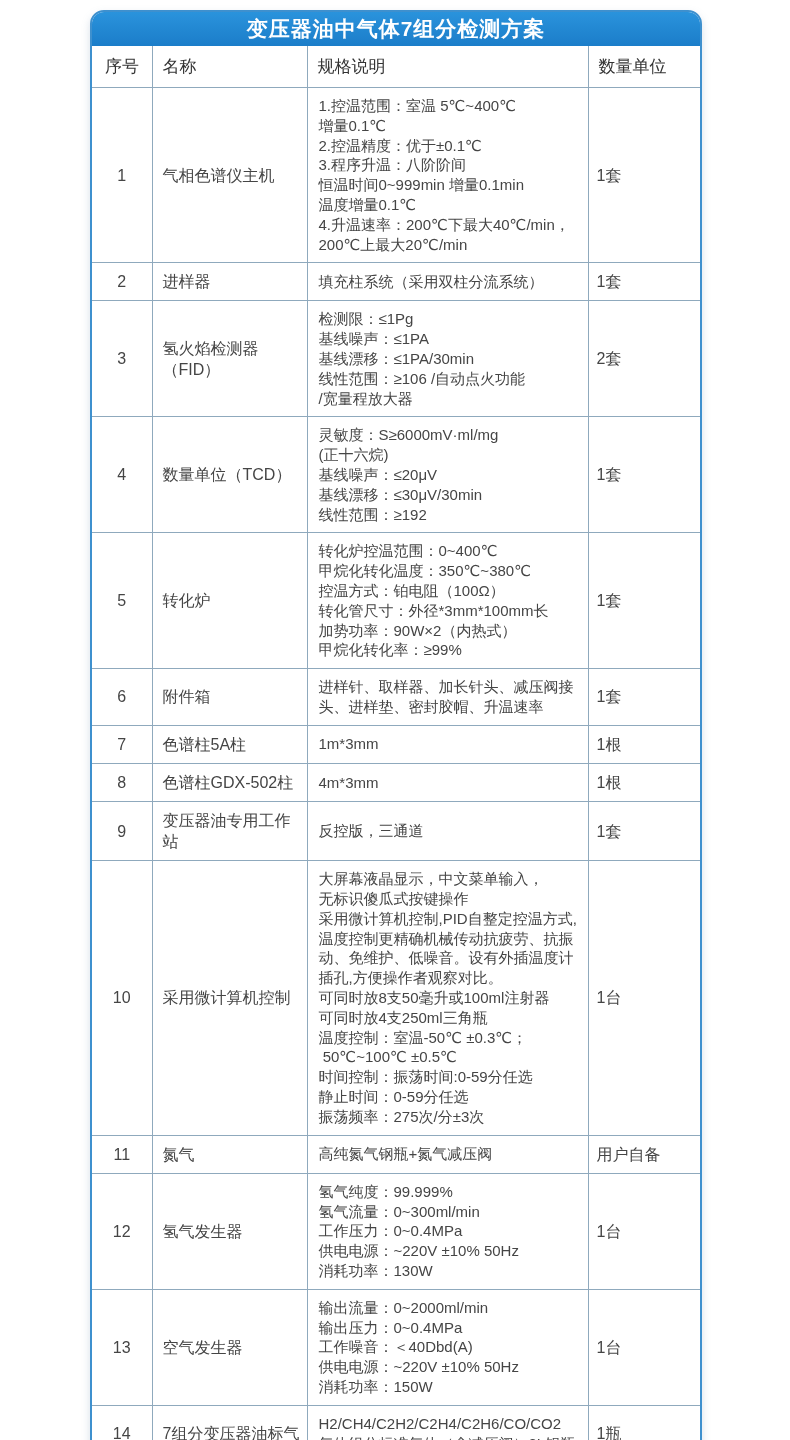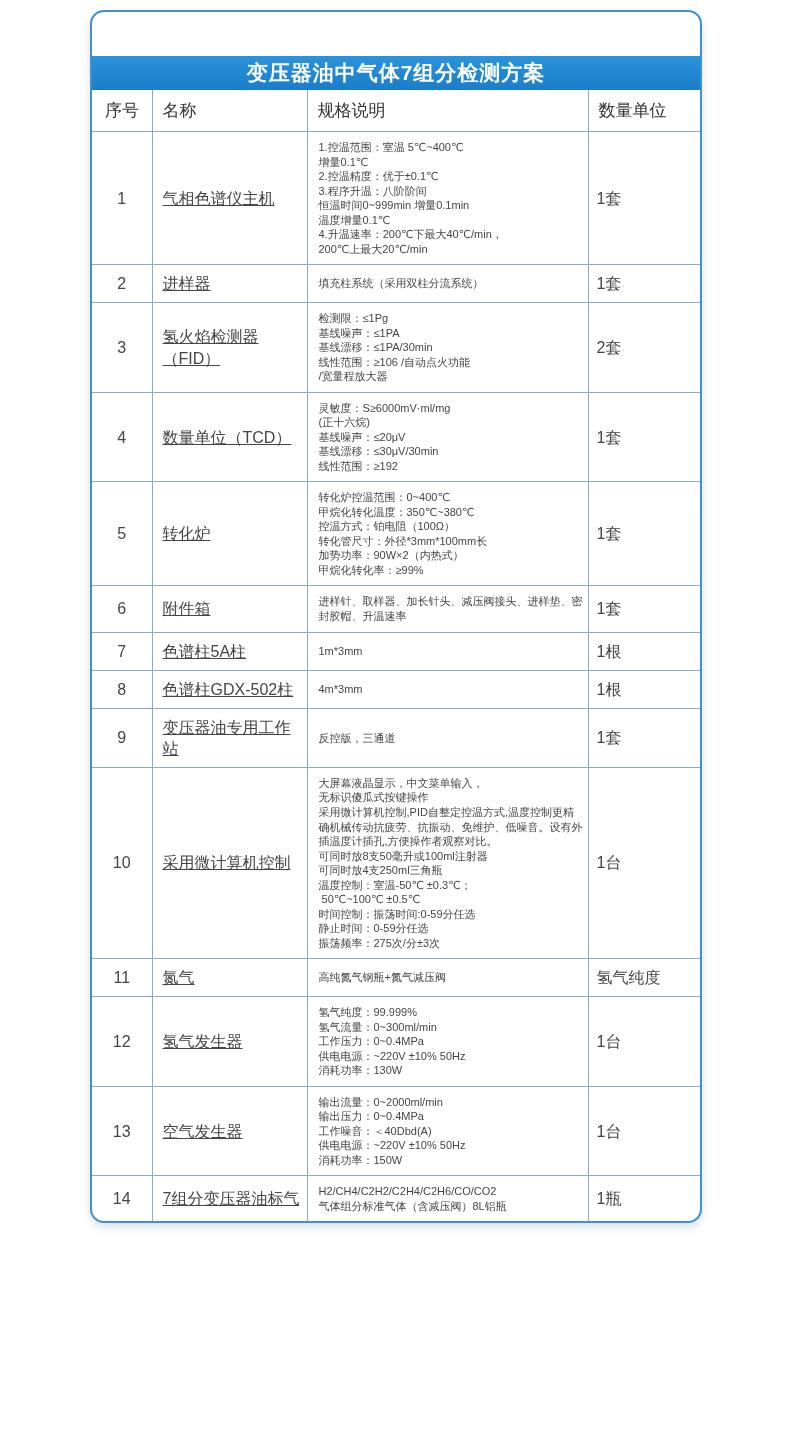--- a/index.html
+++ b/index.html
@@ -24,21 +24,21 @@
     width:612px;
     background:#fff;
     border:2px solid var(--border-blue);
     border-radius:14px;
     overflow:hidden;
     box-shadow:0 4px 8px rgba(110,145,175,0.28);
   }
   .band{
     height:34px;
     background:linear-gradient(180deg,var(--blue-top),var(--blue-bottom));
-    display:flex;align-items:center;justify-content:center;margin-top:44px;
+    display:flex;align-items:center;justify-content:center;
   }
   .band-title{
     color:#ffffff;
     font-size:21px;
     font-weight:bold;
     letter-spacing:1px;
     white-space:nowrap;
   }
   table{
     border-collapse:collapse;
@@ -61,32 +61,31 @@
   thead th{
     font-size:17px;
     font-weight:normal;
     color:var(--head-text);
     text-align:left;
     padding:5px 10px;
     white-space:nowrap;
   }
   thead th.c-no{text-align:center;padding:9px 13px;}
   td{
-    font-size:11px;
+    font-size:15px;
     line-height:1.32;
   }
   td.c-no{
     text-align:center;
     font-size:16px;
     padding:8px 2px;
   }
   td.c-name{
     padding:8px 2px 8px 10px;
     font-size:16px;
-    text-decoration:underline;
   }
   td.c-spec{
     white-space:pre-wrap;
     padding:8px 3px 8px 11px;
   }
   td.c-qty{
     padding:8px 4px 8px 8px;
     font-size:16px;
     white-space:nowrap;
   }
@@ -200,21 +199,21 @@
  50℃~100℃ ±0.5℃
 时间控制：振荡时间:0-59分任选
 静止时间：0-59分任选
 振荡频率：275次/分±3次</td>
     <td class="c-qty">1台</td>
   </tr>
         <tr>
     <td class="c-no">11</td>
     <td class="c-name">氮气</td>
     <td class="c-spec">高纯氮气钢瓶+氮气减压阀</td>
-    <td class="c-qty">氢气纯度</td>
+    <td class="c-qty">用户自备</td>
   </tr>
         <tr>
     <td class="c-no">12</td>
     <td class="c-name">氢气发生器</td>
     <td class="c-spec">氢气纯度：99.999%
 氢气流量：0~300ml/min
 工作压力：0~0.4MPa
 供电电源：~220V ±10% 50Hz
 消耗功率：130W</td>
     <td class="c-qty">1台</td>

